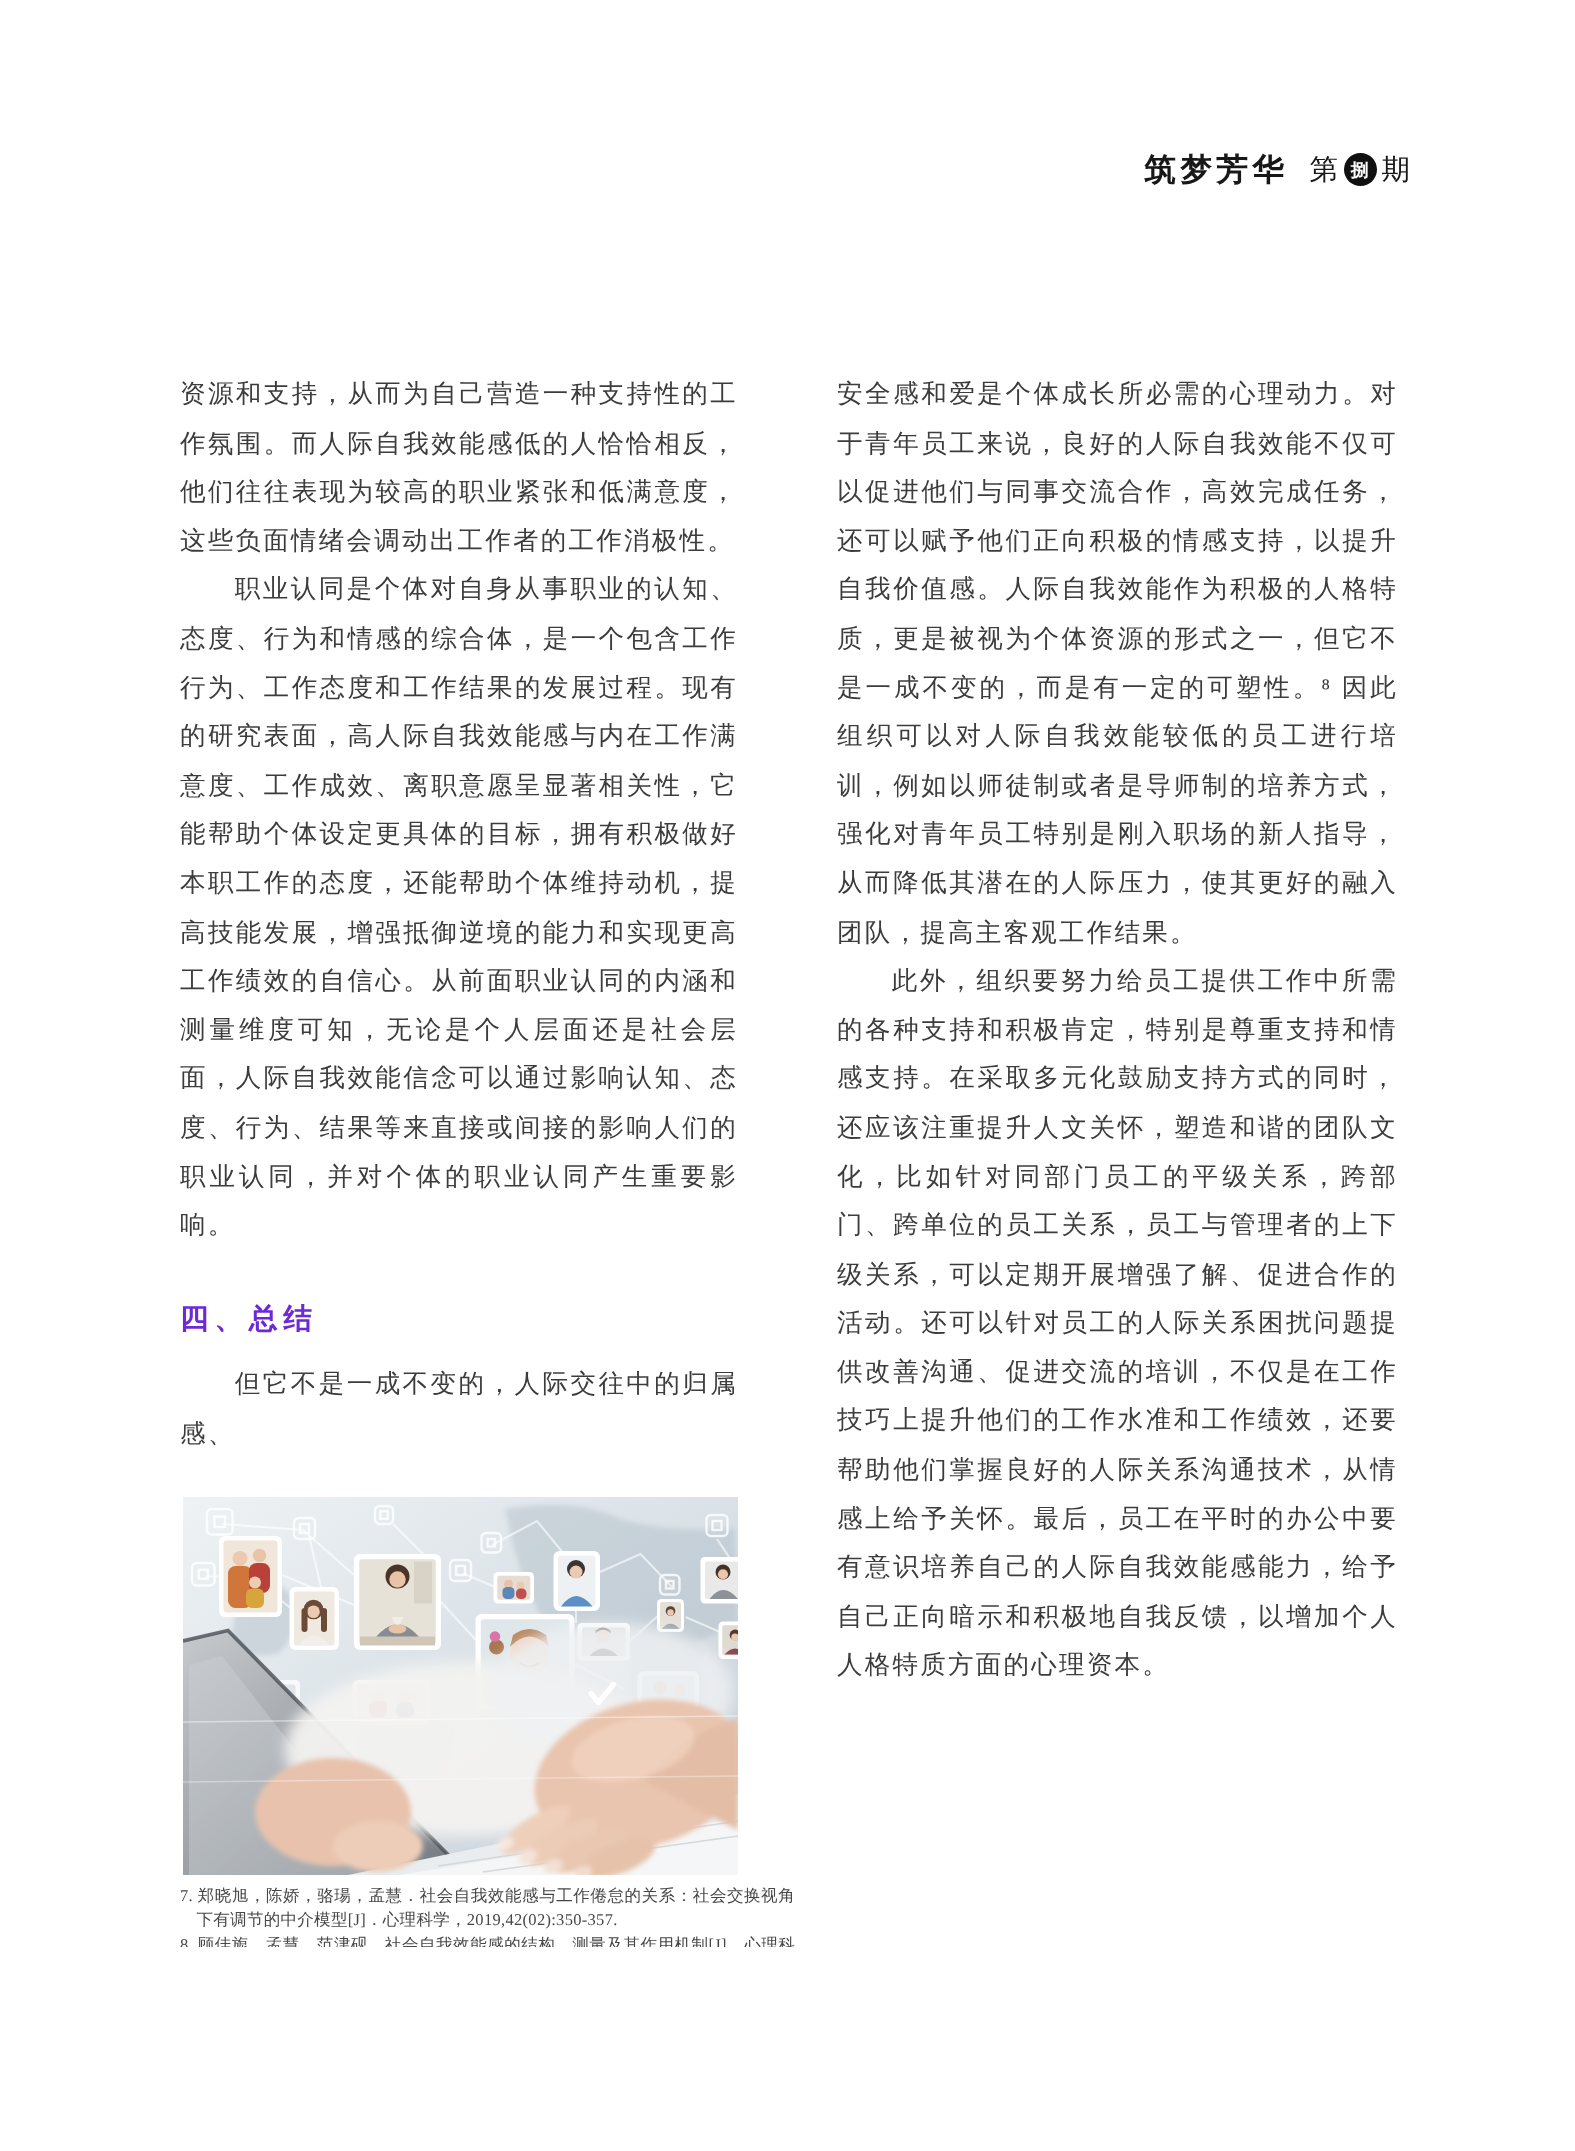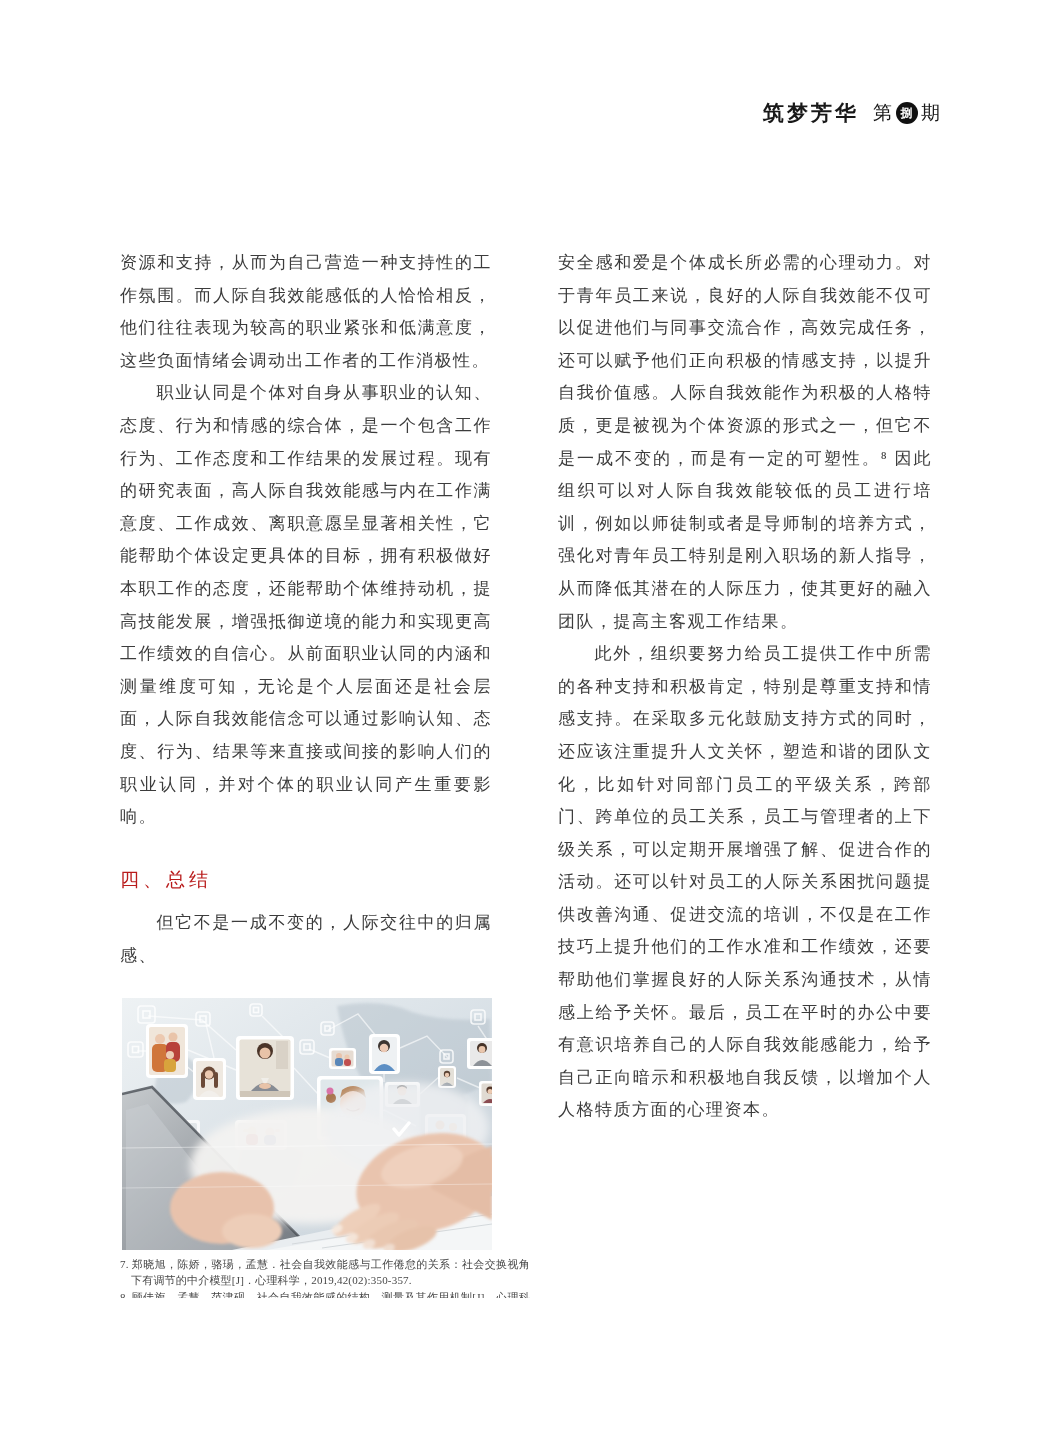--- a/index.html
+++ b/index.html
@@ -30,21 +30,21 @@
     position:absolute;left:120px;top:219px;width:812px;
     display:flex;gap:66px;
   }
   .col{font-size:17px;line-height:32.6px;text-align:justify;letter-spacing:1.5px;}
   .col-left{width:372px;}
   .col-right{width:374px;}
   .col p{margin:0;text-indent:2.15em;}
   .col p.cont{text-indent:0;margin-top:28px;}
   .section-heading{
     margin:30px 0 11px 0;
-    font-size:19px;font-weight:400;letter-spacing:4px;color:#b91c1c;
+    font-size:19px;font-weight:700;letter-spacing:4px;color:#6d28d9;
   }
   
   .figure-wrap{margin:26px 0 0 2px;width:370px;height:252px;}
   .figure-wrap svg{display:block;}
   
   .footnotes{
     position:absolute;left:120px;top:1257px;width:410px;
     font-size:11px;line-height:15.6px;color:#474747;letter-spacing:0.2px;
   }
   .footnotes p{margin:0 0 2px 0;padding-left:11px;text-indent:-11px;text-align:justify;}

